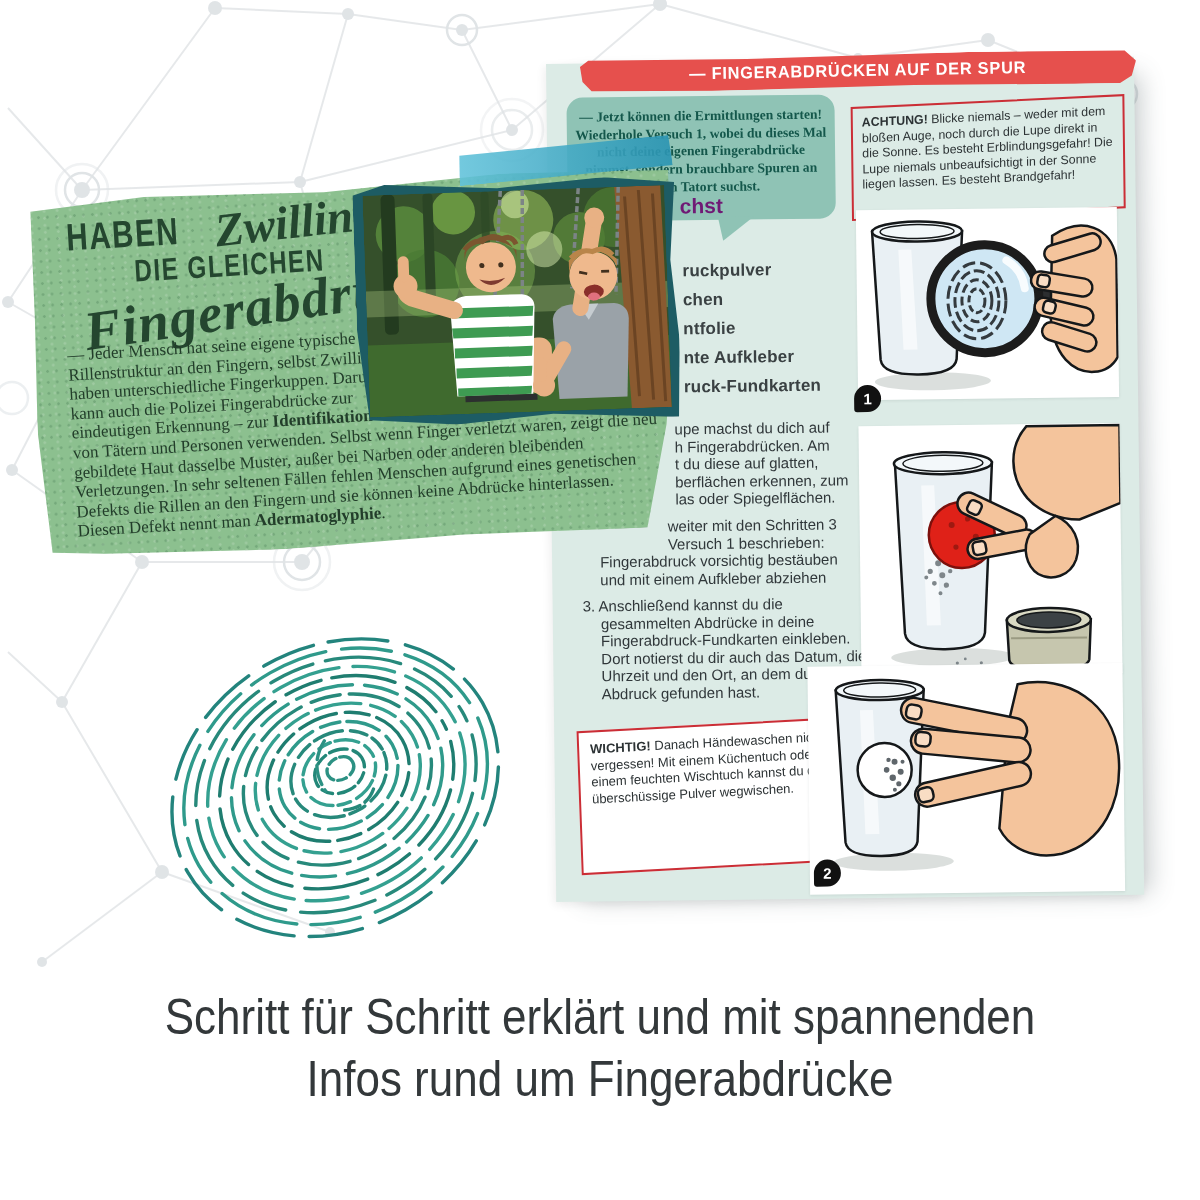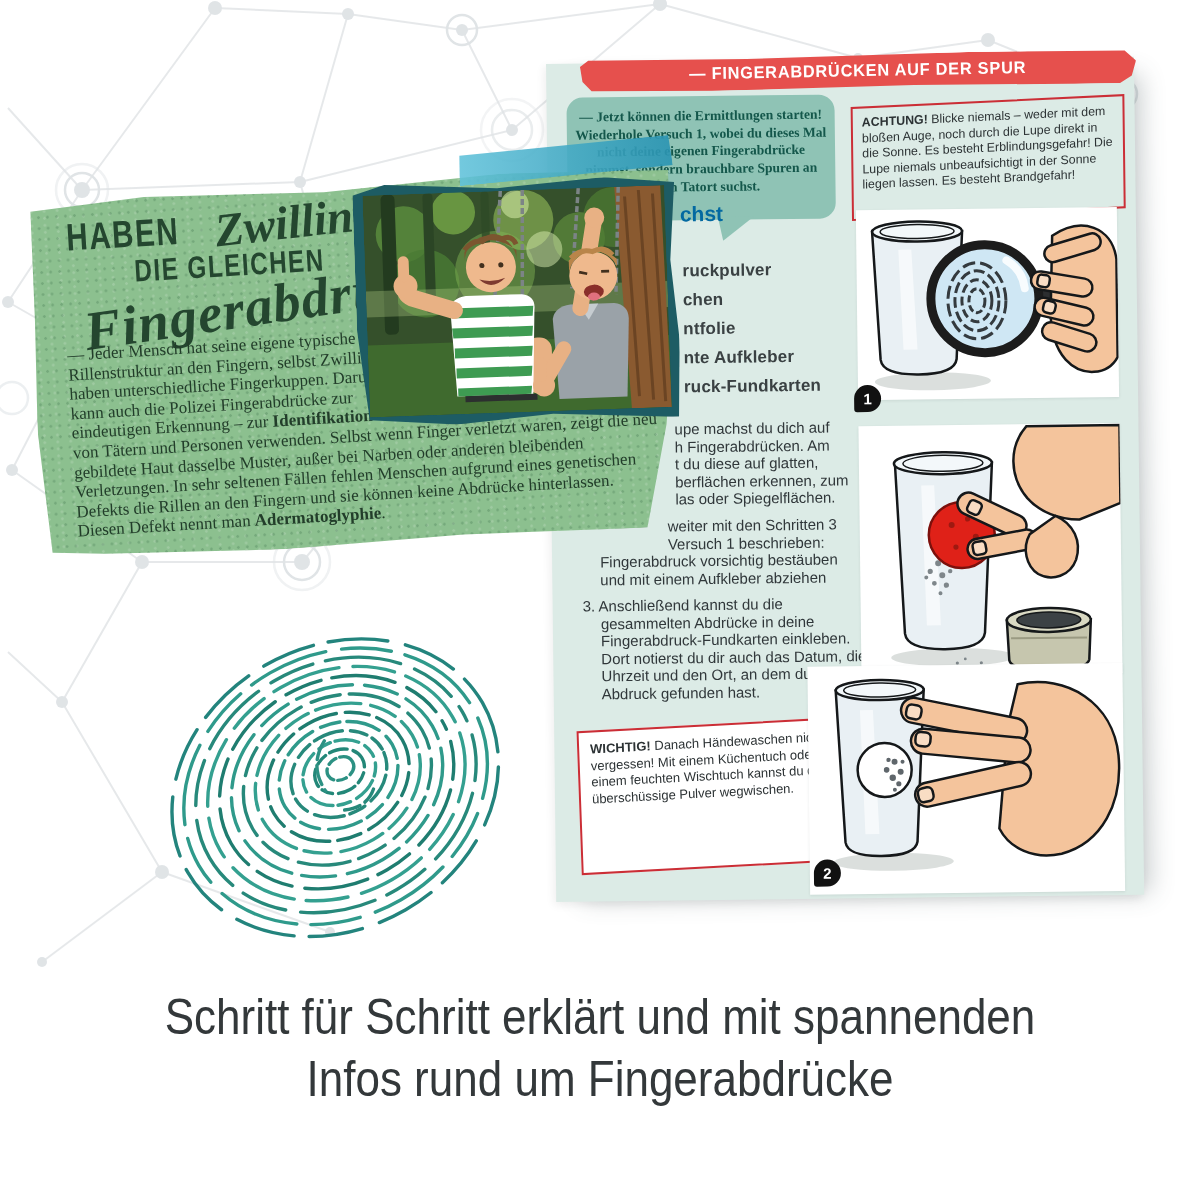--- a/index.html
+++ b/index.html
@@ -27,21 +27,21 @@
   #bubble p{margin:0;padding:11px 8px;font-family:"Liberation Serif",serif;font-weight:700;
           font-size:13.6px;line-height:1.3;text-align:center;}
 
   .warnbox{position:absolute;border:2.5px solid #cb2e36;color:#2c3234;background:transparent;}
   #achtung{left:304px;top:42px;width:252px;height:96px;transform:rotate(-2deg) skewX(-2deg);
            font-size:12.4px;line-height:15.6px;padding:7px 9px;}
   #wichtig{left:24px;top:662px;width:242px;height:122px;transform:rotate(-2.4deg) skewX(-1deg);
            font-size:13px;line-height:16.5px;padding:9px 11px;background:#fff;}
   .warnbox b{font-weight:700}
 
-  #mat-head{position:absolute;left:132px;top:140px;font-size:21px;font-weight:700;color:#0369a1;}
+  #mat-head{position:absolute;left:132px;top:132px;font-size:21px;font-weight:700;color:#701a75;}
   #materials{position:absolute;left:134px;top:194px;font-size:17px;font-weight:700;color:#3a4143;
              line-height:29px;letter-spacing:.2px;}
   .frag{font-size:15px;line-height:17.6px;color:#30373a;}
   #step1f{position:absolute;left:124px;top:358px;}
   #step2a{position:absolute;left:116px;top:455px;}
   #step2b{position:absolute;left:48px;top:490px;}
   #step3{position:absolute;left:30px;top:534px;width:274px;padding-left:18px;text-indent:-18px;}
 
   .panel{position:absolute;background:#fff;box-shadow:0 1px 3px rgba(40,60,60,.10);}
   #panel1{left:308px;top:150px;width:261px;height:190px;}

